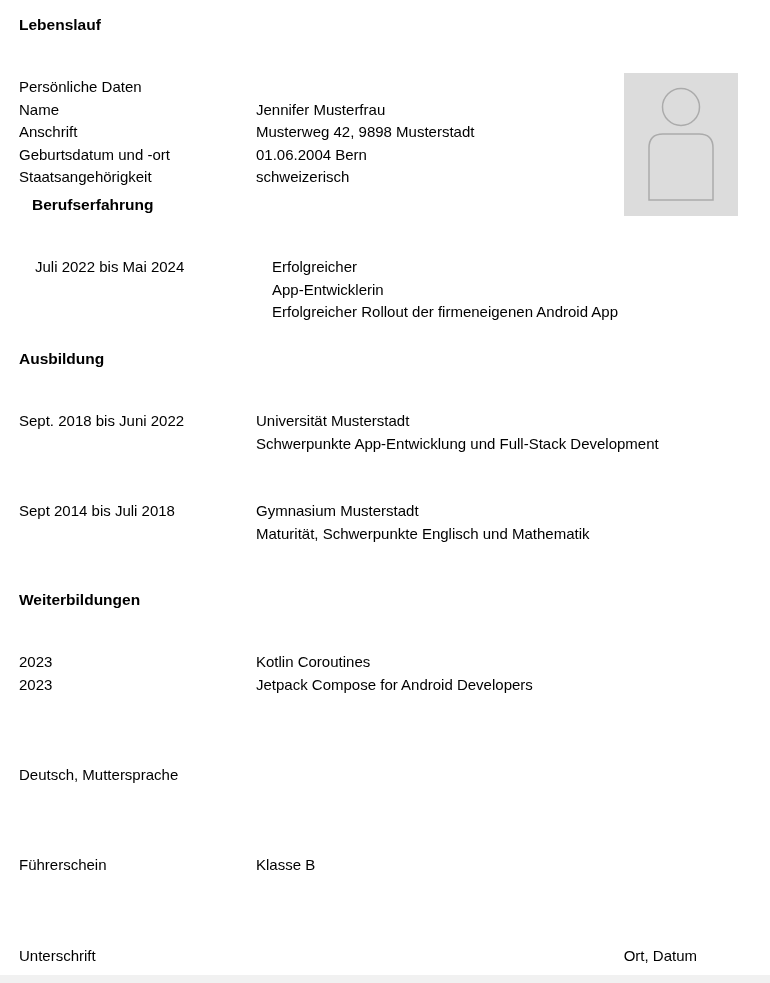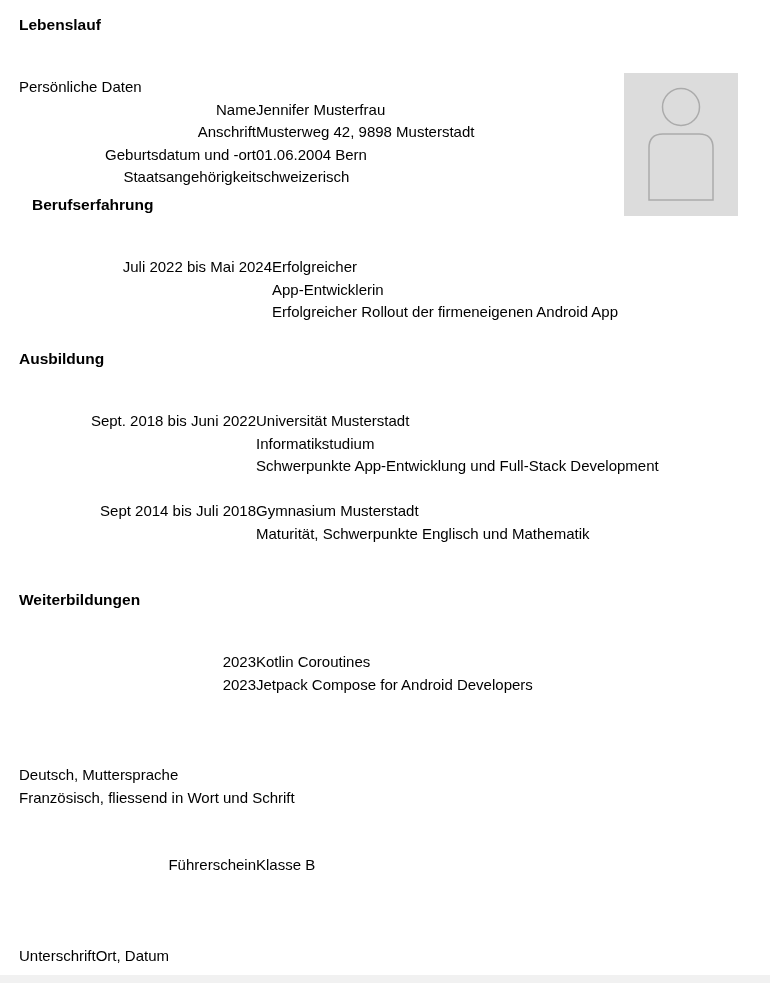--- a/index.html
+++ b/index.html
@@ -23,36 +23,35 @@
     font-weight: 700;
     font-size: 15.5px;
     white-space: nowrap;
     text-align: center;
   }
   .row, .entry { display: flex; }
   .col-label {
     width: 237px;
     flex-shrink: 0;
     white-space: nowrap;
-    text-align: right;
   }
   .col-value { white-space: nowrap; }
   .photo-box {
     left: 624px;
     top: 73px;
     width: 114px;
     height: 143px;
     background: #dcdcdc;
   }
   .footer-row {
     left: 19px;
     right: 73px;
     top: 945px;
     display: flex;
-    justify-content: flex-start;
+    justify-content: space-between;
   }
   .bottom-strip {
     left: 0;
     right: 0;
     top: 975px;
     height: 8px;
     background: #f1f1f1;
   }
 </style>
 </head>
@@ -99,21 +98,20 @@
       <div>Erfolgreicher Rollout der firmeneigenen Android App</div>
     </div>
   </div>
 
   <div class="abs heading" style="left:19px; top:348px;">Ausbildung</div>
 
   <div class="abs entry" style="left:19px; top:410px;">
     <div class="col-label">Sept. 2018 bis Juni 2022</div>
     <div class="col-value">
       <div>Universität Musterstadt</div>
-      <div>Informatikstudium</div>
       <div>Schwerpunkte App-Entwicklung und Full-Stack Development</div>
     </div>
   </div>
 
   <div class="abs entry" style="left:19px; top:500px;">
     <div class="col-label">Sept 2014 bis Juli 2018</div>
     <div class="col-value">
       <div>Gymnasium Musterstadt</div>
       <div>Maturität, Schwerpunkte Englisch und Mathematik</div>
     </div>
@@ -129,21 +127,20 @@
     <div class="entry">
       <div class="col-label">2023</div>
       <div class="col-value">Jetpack Compose for Android Developers</div>
     </div>
   </div>
 
 
   <div class="abs entry" style="left:19px; top:764px;">
     <div class="col-value">
       <div>Deutsch, Muttersprache</div>
-      <div>Französisch, fliessend in Wort und Schrift</div>
     </div>
   </div>
 
   <div class="abs entry" style="left:19px; top:854px;">
     <div class="col-label">Führerschein</div>
     <div class="col-value">Klasse B</div>
   </div>
 
   <div class="abs footer-row">
     <div>Unterschrift</div>

